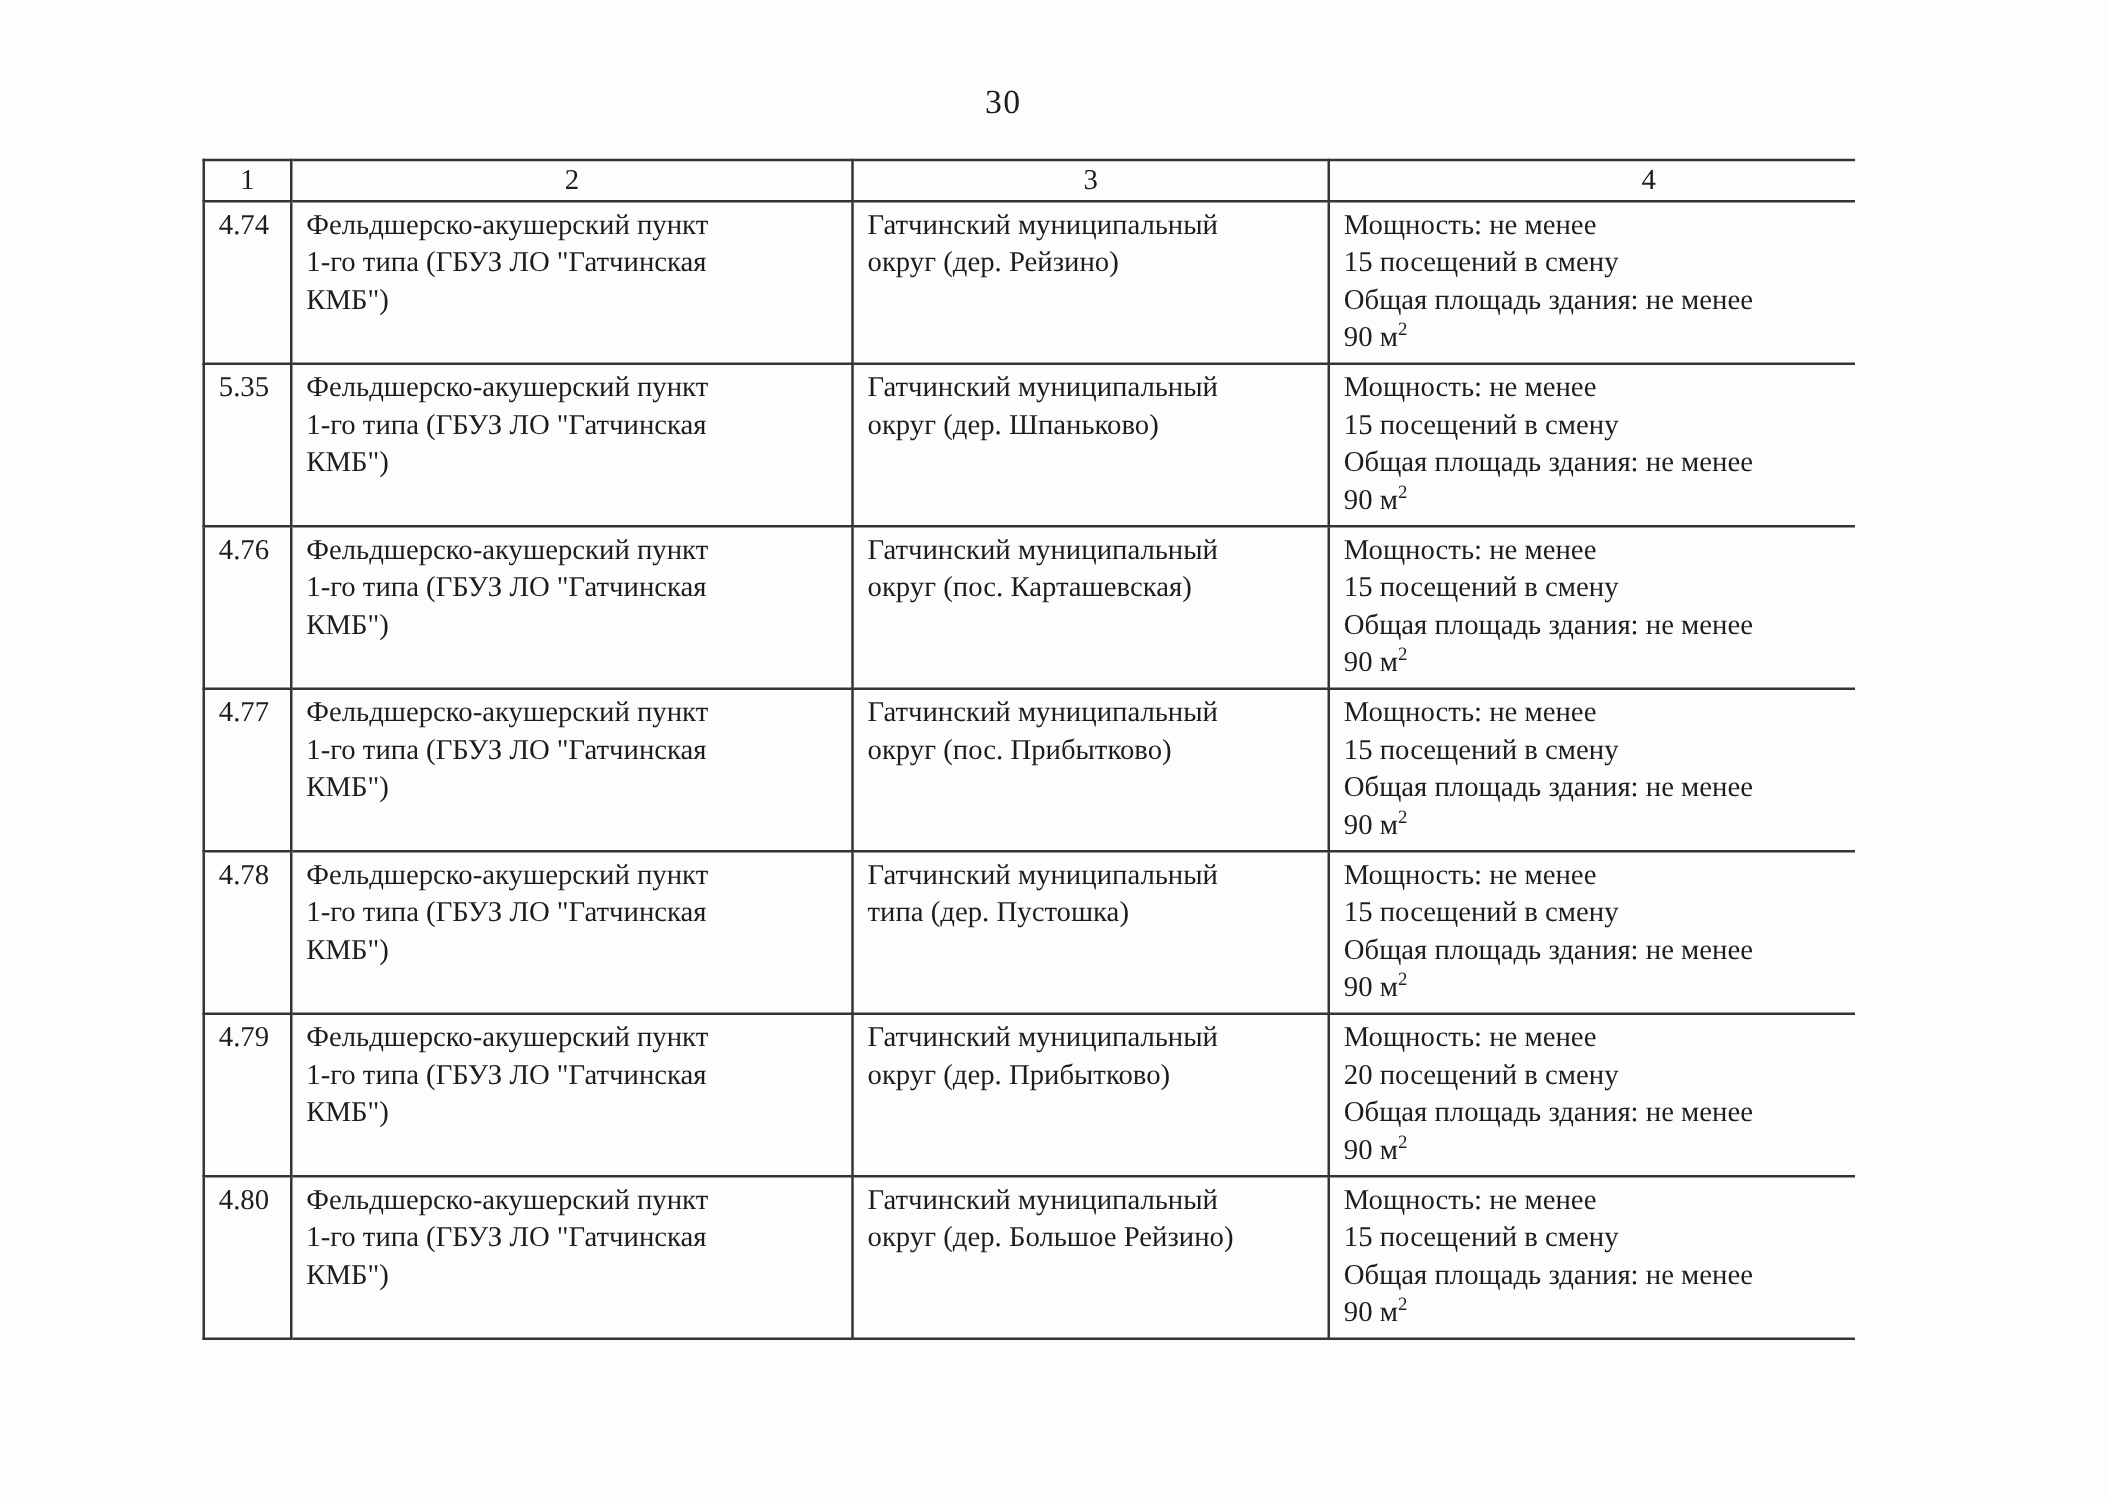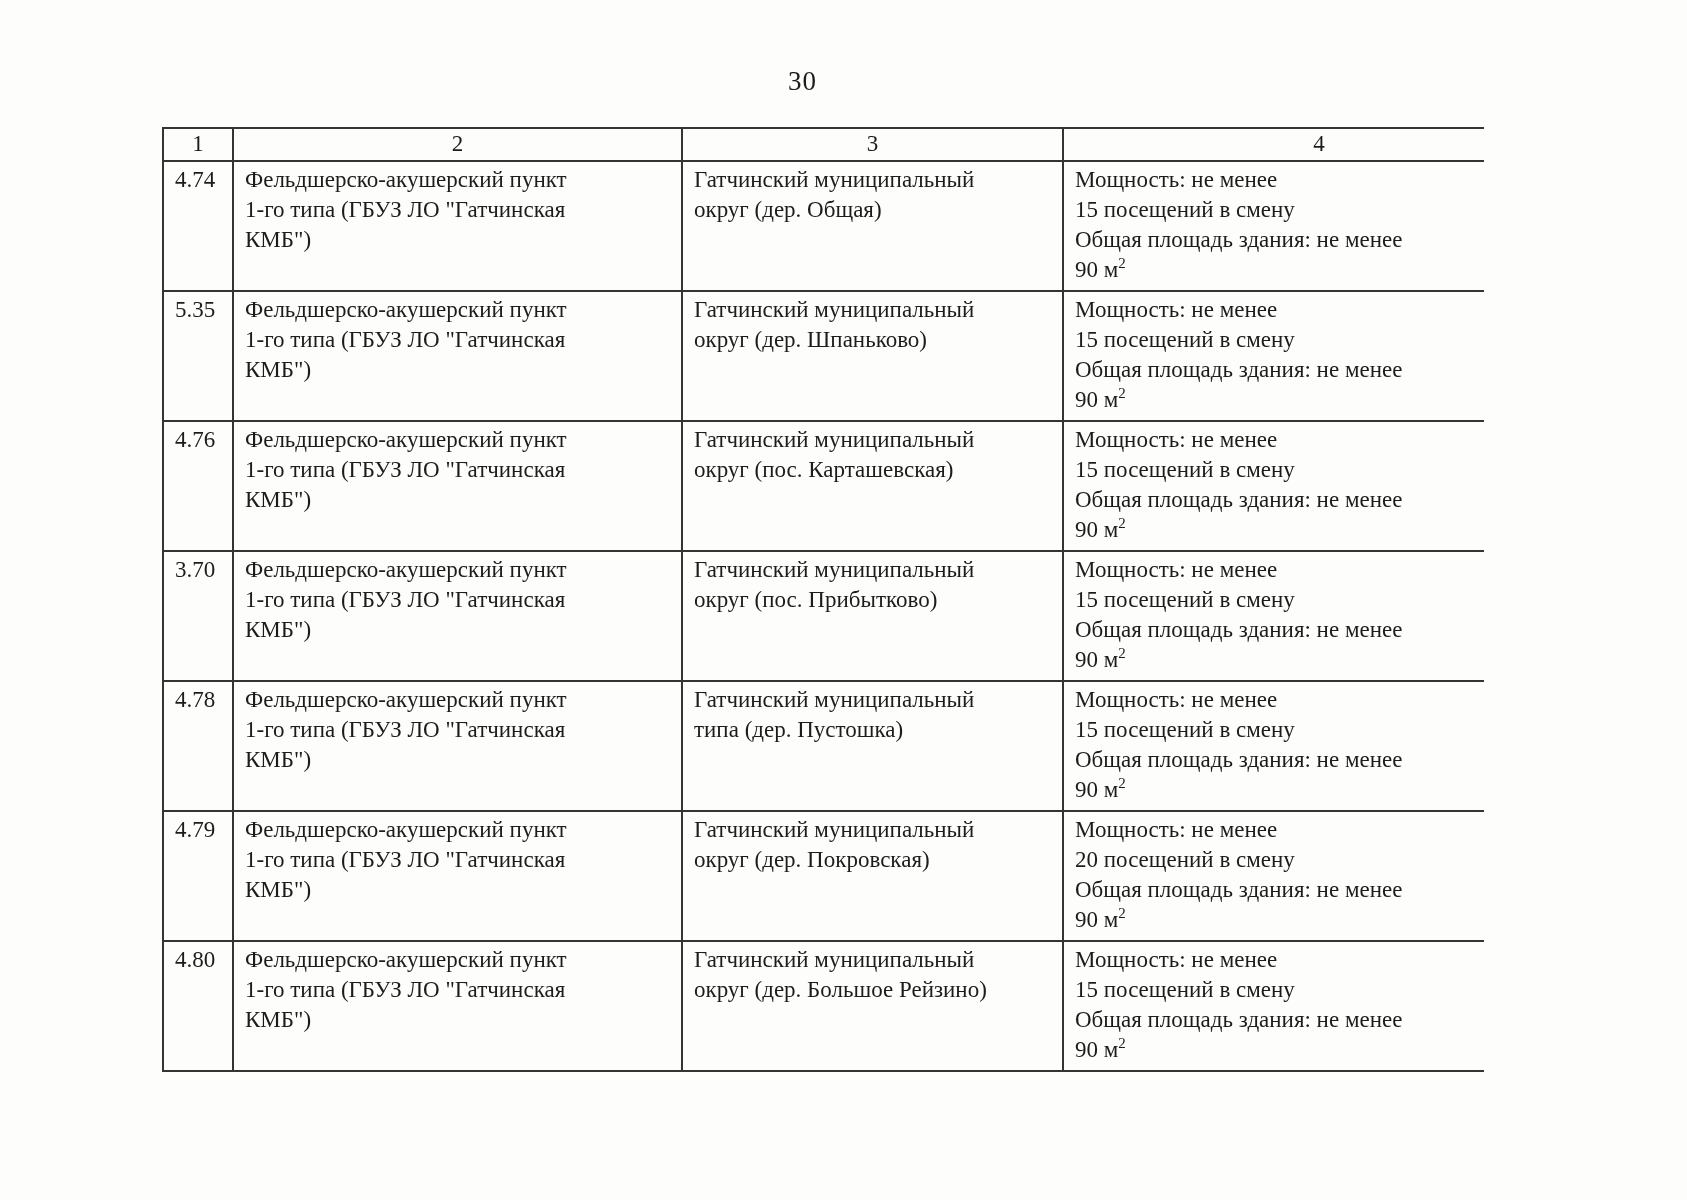--- a/index.html
+++ b/index.html
@@ -85,21 +85,21 @@
       <td class="c1">
         <div class="cell-line">4.74</div>
       </td>
       <td class="c2">
         <div class="cell-line">Фельдшерско-акушерский пункт</div>
         <div class="cell-line">1-го типа (ГБУЗ ЛО "Гатчинская</div>
         <div class="cell-line">КМБ")</div>
       </td>
       <td class="c3">
         <div class="cell-line">Гатчинский муниципальный</div>
-        <div class="cell-line">округ (дер. Общая)</div>
+        <div class="cell-line">округ (дер. Рейзино)</div>
       </td>
       <td class="c4">
         <div class="cell-line">Мощность: не менее</div>
         <div class="cell-line">15 посещений в смену</div>
         <div class="cell-line">Общая площадь здания: не менее</div>
         <div class="cell-line"><span>90 м</span><sup class="sq">2</sup></div>
       </td>
     </tr>
 
     <tr>
@@ -139,21 +139,21 @@
       <td class="c4">
         <div class="cell-line">Мощность: не менее</div>
         <div class="cell-line">15 посещений в смену</div>
         <div class="cell-line">Общая площадь здания: не менее</div>
         <div class="cell-line"><span>90 м</span><sup class="sq">2</sup></div>
       </td>
     </tr>
 
     <tr>
       <td class="c1">
-        <div class="cell-line">3.70</div>
+        <div class="cell-line">4.77</div>
       </td>
       <td class="c2">
         <div class="cell-line">Фельдшерско-акушерский пункт</div>
         <div class="cell-line">1-го типа (ГБУЗ ЛО "Гатчинская</div>
         <div class="cell-line">КМБ")</div>
       </td>
       <td class="c3">
         <div class="cell-line">Гатчинский муниципальный</div>
         <div class="cell-line">округ (пос. Прибытково)</div>
       </td>
@@ -190,21 +190,21 @@
       <td class="c1">
         <div class="cell-line">4.79</div>
       </td>
       <td class="c2">
         <div class="cell-line">Фельдшерско-акушерский пункт</div>
         <div class="cell-line">1-го типа (ГБУЗ ЛО "Гатчинская</div>
         <div class="cell-line">КМБ")</div>
       </td>
       <td class="c3">
         <div class="cell-line">Гатчинский муниципальный</div>
-        <div class="cell-line">округ (дер. Покровская)</div>
+        <div class="cell-line">округ (дер. Прибытково)</div>
       </td>
       <td class="c4">
         <div class="cell-line">Мощность: не менее</div>
         <div class="cell-line">20 посещений в смену</div>
         <div class="cell-line">Общая площадь здания: не менее</div>
         <div class="cell-line"><span>90 м</span><sup class="sq">2</sup></div>
       </td>
     </tr>
 
     <tr>

